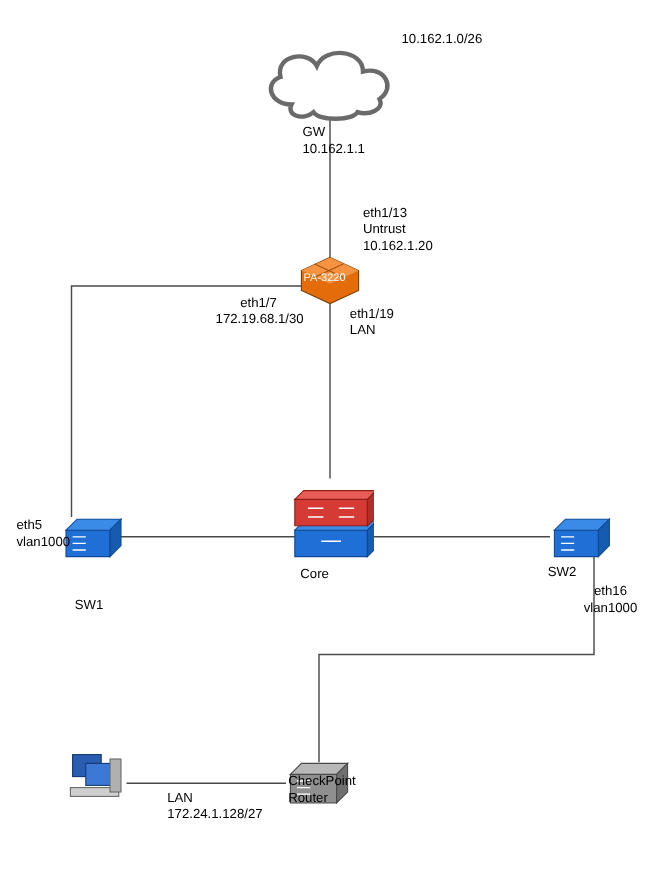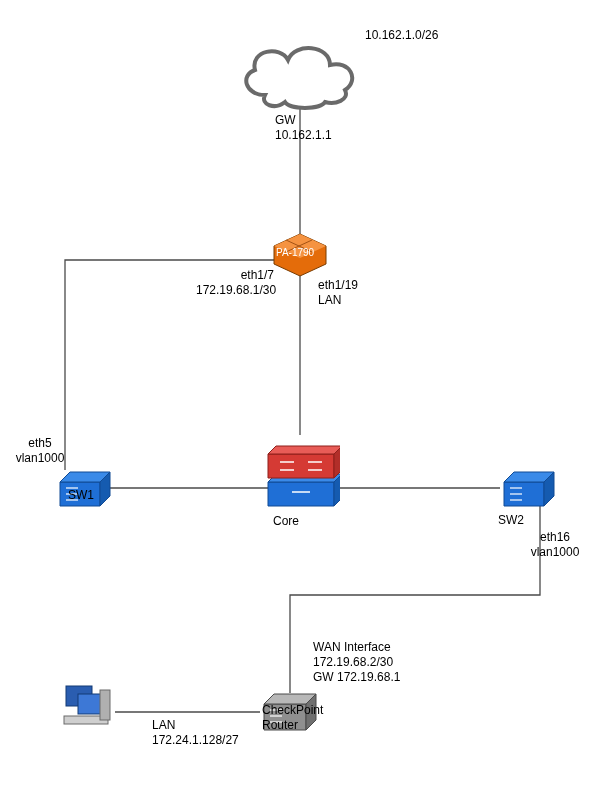--- a/index.html
+++ b/index.html
@@ -96,33 +96,33 @@
 <svg width="58" height="52" style="left:60px;top:680px">
   <rect x="6" y="6" width="26" height="20" fill="#2a5db0" stroke="#123a75"></rect>
   <rect x="18" y="14" width="26" height="20" fill="#3d78d6" stroke="#123a75"></rect>
   <rect x="4" y="36" width="44" height="8" fill="#cfcfcf" stroke="#6a6a6a"></rect>
   <rect x="40" y="10" width="10" height="30" fill="#b0b0b0" stroke="#6a6a6a"></rect>
 </svg>
 
 <div class="lbl" style="left:365px;top:28px">10.162.1.0/26</div>
 <div class="lbl" style="left:275px;top:113px">GW
 10.162.1.1</div>
-<div class="lbl" style="left:276px;top:247px;color:#fff;font-size:10px">PA-1790</div>
-<div class="lbl" style="left:196px;top:268px;text-align:right;width:78px">eth1/7
+<div class="lbl" style="left:330px;top:186px">eth1/13
+Untrust
+10.162.1.20</div>
+<div class="lbl" style="left:276px;top:247px;color:#fff;font-size:10px">PA-3220</div>
+<div class="lbl" style="left:196px;top:268px;text-align:center;width:78px">eth1/7
 172.19.68.1/30</div>
 <div class="lbl" style="left:318px;top:278px">eth1/19
 LAN</div>
-<div class="lbl" style="left:15px;top:436px;text-align:center;width:50px">eth5
+<div class="lbl" style="left:15px;top:470px;text-align:left;width:50px">eth5
 vlan1000</div>
-<div class="lbl" style="left:68px;top:488px">SW1</div>
+<div class="lbl" style="left:68px;top:543px">SW1</div>
 <div class="lbl" style="left:273px;top:514px">Core</div>
 <div class="lbl" style="left:498px;top:513px">SW2</div>
 <div class="lbl" style="left:528px;top:530px;text-align:center;width:54px">eth16
 vlan1000</div>
-<div class="lbl" style="left:313px;top:640px">WAN Interface
-172.19.68.2/30
-GW 172.19.68.1</div>
 <div class="lbl" style="left:262px;top:703px">CheckPoint
 Router</div>
 <div class="lbl" style="left:152px;top:718px">LAN
 172.24.1.128/27</div>
 
 </div>
 
 </body></html>

